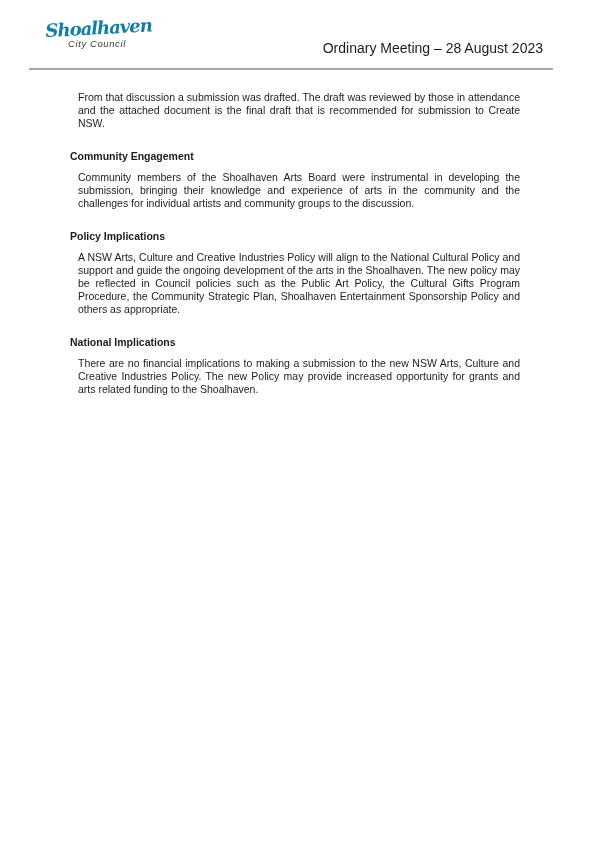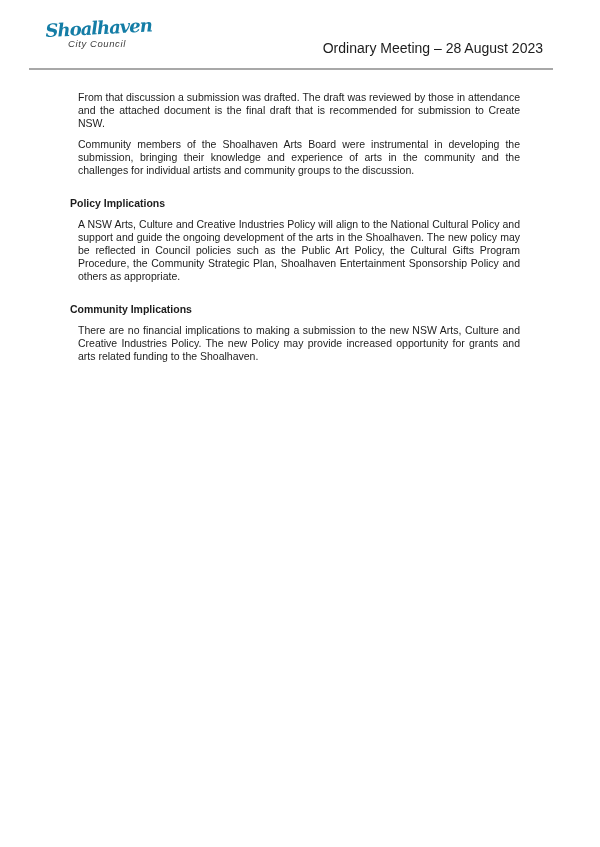--- a/index.html
+++ b/index.html
@@ -102,27 +102,28 @@
     </div>
 
     <div class="header-rule"></div>
   </header>
 
   <main class="content">
 
     <p>From that discussion a submission was drafted. The draft was reviewed by those in attendance and the attached document is the final draft that is recommended for submission to Create NSW.</p>
 
     <section>
+      <h3>Community Engagement</h3>
       <p>Community members of the Shoalhaven Arts Board were instrumental in developing the submission, bringing their knowledge and experience of arts in the community and the challenges for individual artists and community groups to the discussion.</p>
     </section>
 
     <section>
       <h3>Policy Implications</h3>
       <p>A NSW Arts, Culture and Creative Industries Policy will align to the National Cultural Policy and support and guide the ongoing development of the arts in the Shoalhaven.  The new policy may be reflected in Council policies such as the Public Art Policy, the Cultural Gifts Program Procedure, the Community Strategic Plan, Shoalhaven Entertainment Sponsorship Policy and others as appropriate.</p>
     </section>
 
     <section>
-      <h3>Community Implications</h3>
+      <h3>National Implications</h3>
       <p>There are no financial implications to making a submission to the new NSW Arts, Culture and Creative Industries Policy. The new Policy may provide increased opportunity for grants and arts related funding to the Shoalhaven.</p>
     </section>
 
   </main>
 </div>
 
 </body></html>

